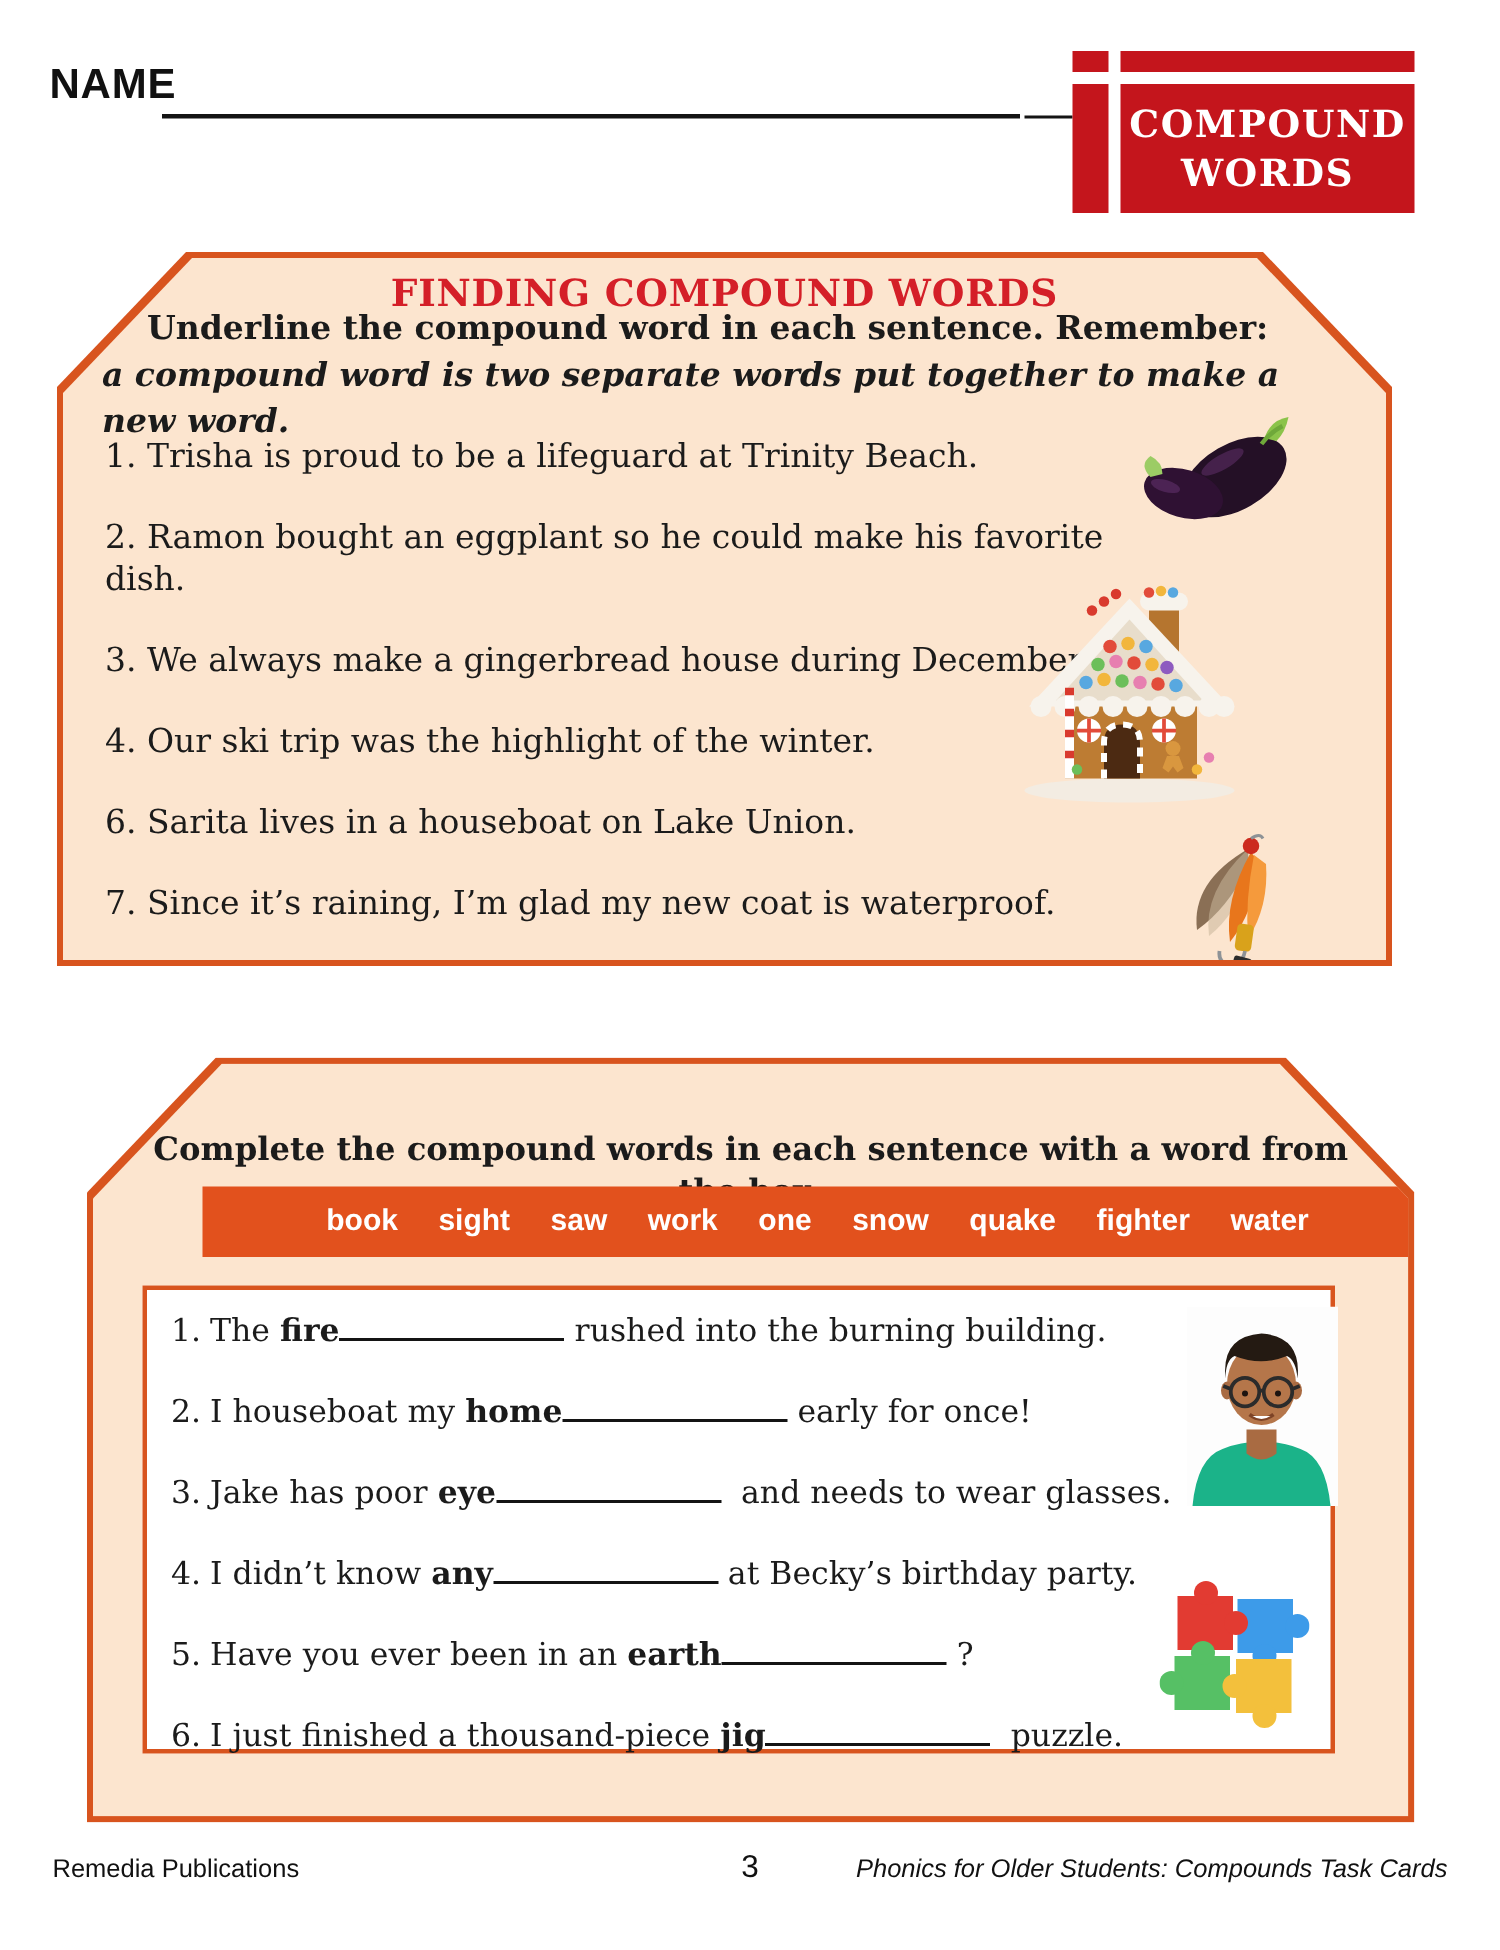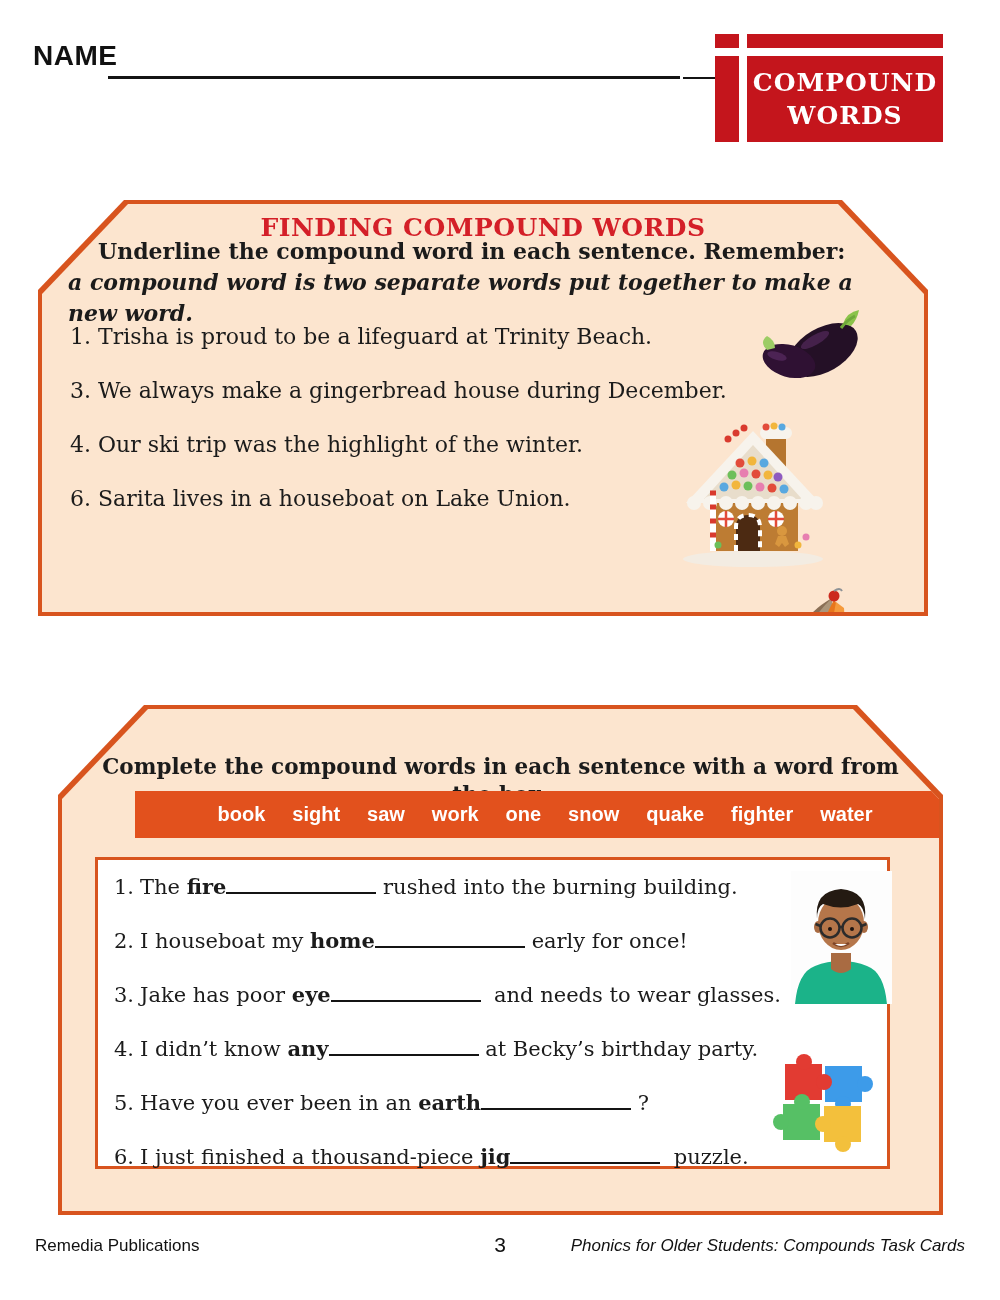--- a/index.html
+++ b/index.html
@@ -31,21 +31,21 @@
     color:#fff; font-weight:bold; font-size:25px; line-height:33px; letter-spacing:1px;
     text-align:center;
   }
 
   
   .cutbox{ position:absolute; background:#d8541e; }
   .cutbox, .cutbox .inner{
     clip-path: polygon(86px 0, calc(100% - 86px) 0, 100% 90px, 100% 100%, 0 100%, 0 90px);
   }
   .cutbox .inner{ position:absolute; inset:4px; background:#fce5cf; }
-  #box1{ left:38px; top:168px; width:890px; height:416px;margin-top:32px; }
+  #box1{ left:38px; top:168px; width:890px; height:476px; }
   #box2{ left:58px; top:705px; width:885px; height:510px; }
 
   .panel-title{
     position:absolute; left:0; right:0; top:9px; text-align:center;
     color:#d41f28; font-weight:bold; font-size:25px; letter-spacing:.5px; line-height:30px;
   }
   #box1 .instruction{
     position:absolute; left:26px; right:58px; top:32px;
     font-size:22px; font-weight:bold; line-height:31px; text-indent:30px;
   }
@@ -113,23 +113,25 @@
 </div>
 
 <div id="box1" class="cutbox">
   <div class="inner">
     <div class="panel-title">FINDING COMPOUND WORDS</div>
 
     <div class="instruction"><span>Underline the compound word in each sentence. Remember: </span><span class="ital">a compound word is two separate words put together to make a new word.</span></div>
 
     <div class="s1-rows">
       <div class="s1-row"><span class="num">1.</span><span>Trisha is proud to be a lifeguard at Trinity Beach.</span></div>
+      <div class="s1-row"><span class="num">2.</span><span>Ramon bought an eggplant so he could make his favorite dish.</span></div>
       <div class="s1-row"><span class="num">3.</span><span>We always make a gingerbread house during December.</span></div>
       <div class="s1-row"><span class="num">4.</span><span>Our ski trip was the highlight of the winter.</span></div>
       <div class="s1-row"><span class="num">6.</span><span>Sarita lives in a houseboat on Lake Union.</span></div>
+      <div class="s1-row"><span class="num">7.</span><span>Since it’s raining, I’m glad my new coat is waterproof.</span></div>
     </div>
 
     <svg id="eggplant" class="img" viewBox="0 0 118 78">
       <ellipse cx="68" cy="44" rx="38" ry="22" transform="rotate(-30 68 44)" fill="#241026"></ellipse>
       <ellipse cx="60" cy="34" rx="16" ry="5" transform="rotate(-30 60 34)" fill="#4b2452" opacity="0.85"></ellipse>
       <path d="M88 18 q4 -12 16 -14 q-2 10 -8 16 z" fill="#8bc34a"></path>
       <path d="M86 22 q6 -8 14 -12" stroke="#6fa83a" stroke-width="3" fill="none"></path>
       <ellipse cx="34" cy="55" rx="27" ry="16" transform="rotate(16 34 55)" fill="#2f1133"></ellipse>
       <ellipse cx="22" cy="50" rx="10" ry="4" transform="rotate(16 22 50)" fill="#54285c" opacity="0.8"></ellipse>
       <path d="M12 44 q-8 -8 0 -14 q8 4 8 12 z" fill="#9ccc65"></path>

